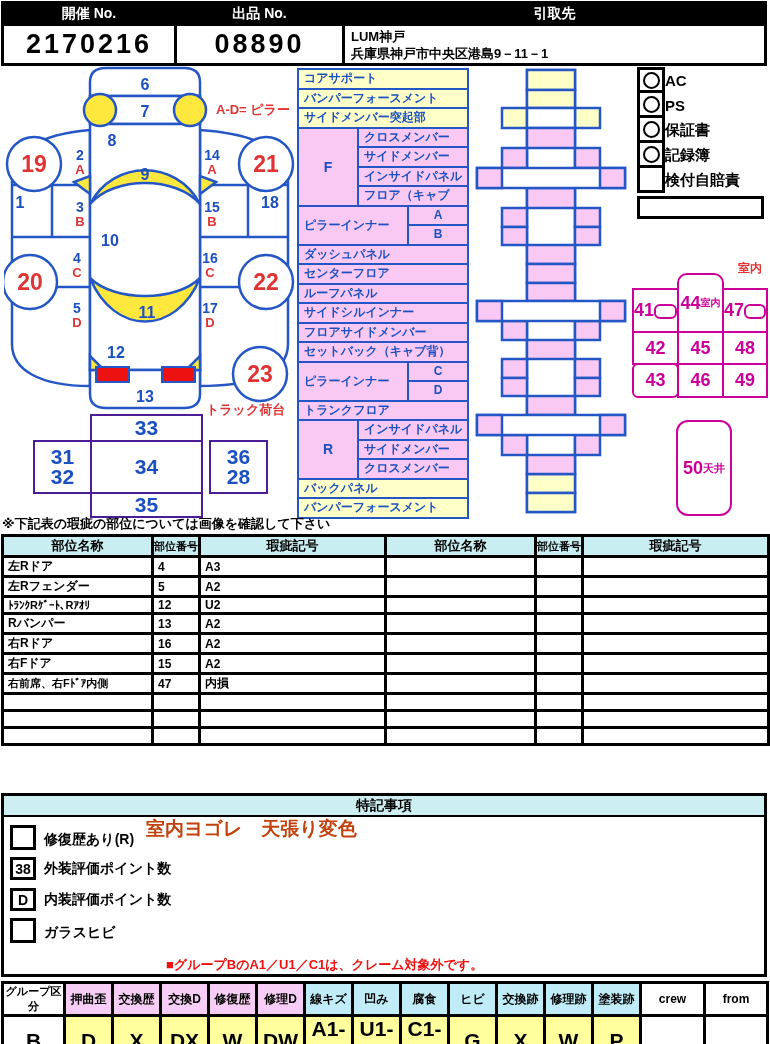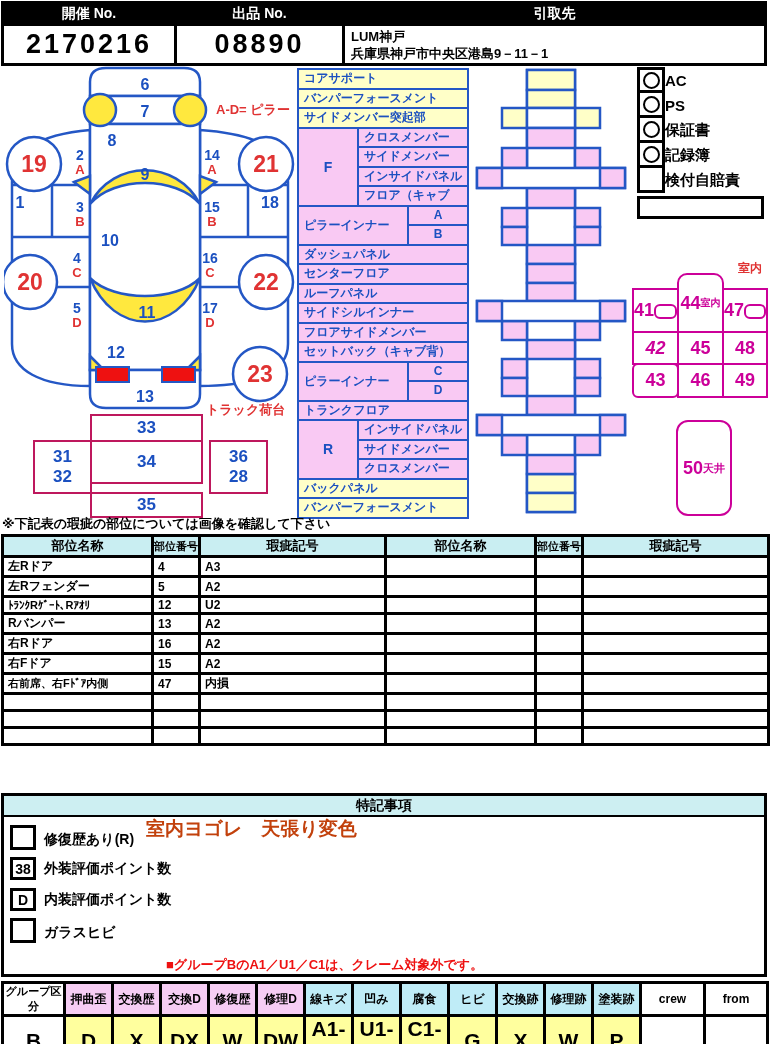--- a/index.html
+++ b/index.html
@@ -44,22 +44,22 @@
 
   
   .igcell{position:absolute;box-sizing:border-box;border:2px solid #cc0099;background:#fff;color:#cc0099;
           font-weight:bold;font-size:18px;display:flex;flex-direction:row;align-items:center;justify-content:center;}
   .ig-ico{width:30px;height:11px;border:2px solid #cc0099;border-radius:6px;margin-top:1px;}
   .ig-sub{font-size:10px;line-height:10px;}
   .ig-corner{position:absolute;left:738px;top:260px;color:#e03333;font-size:12px;font-weight:bold;}
 
   
   .truckbed-label{position:absolute;left:206px;top:401px;color:#e03333;font-size:13px;font-weight:bold;}
-  .tbcell{position:absolute;box-sizing:border-box;border:2px solid #be185d;background:#fff;color:#1b50c0;
-          font-weight:bold;font-size:17px;display:flex;flex-direction:column;align-items:center;justify-content:center;line-height:20px;}
+  .tbcell{position:absolute;box-sizing:border-box;border:2px solid #4c1d95;background:#fff;color:#1b50c0;
+          font-weight:bold;font-size:21px;display:flex;flex-direction:column;align-items:center;justify-content:center;line-height:20px;}
   .note-line{position:absolute;left:2px;top:515px;font-size:13px;font-weight:bold;color:#000;}
 
   
   table.defect{position:absolute;left:1px;top:534px;width:766px;border-collapse:collapse;table-layout:fixed;}
   table.defect td,table.defect th{border:3px solid #000;height:14px;padding:0 4px;font-size:12px;
         font-weight:bold;overflow:hidden;white-space:nowrap;text-align:left;}
   table.defect th{background:#c9eef2;text-align:center;font-size:13px;padding:0;}
   table.defect th.small{font-size:11px;}
 
   
@@ -196,21 +196,21 @@
       <text x="262" y="226">22</text>
       <text x="256" y="318">23</text>
     </g>
     <text x="212" y="50" fill="#e03333" font-size="13" font-weight="bold">A-D= ピラー</text>
   </svg>
 
   <div class="truckbed-label">トラック荷台</div>
   <div class="tbcell" style="left:90px;top:414px;width:113px;height:28px;">
     <span>33</span>
     </div>
-  <div class="tbcell" style="left:90px;top:440px;width:113px;height:44px;">
+  <div class="tbcell" style="left:90px;top:440px;width:113px;height:54px;">
     <span>34</span>
     </div>
   <div class="tbcell" style="left:90px;top:492px;width:113px;height:26px;">
     <span>35</span>
     </div>
   <div class="tbcell" style="left:33px;top:440px;width:59px;height:54px;">
     <span>31</span>
     <span>32</span>
     </div>
   <div class="tbcell" style="left:201px;top:440px;width:59px;height:54px;margin-left:8px;">
@@ -347,21 +347,21 @@
 
   <div class="ig-corner">室内</div>
   <div class="igcell" style="left:632px;top:288px;width:47px;height:45px;">
     <span>41</span>
     <div class="ig-ico"></div>
     </div>
   <div class="igcell" style="left:722px;top:288px;width:46px;height:45px;">
     <span>47</span>
     <div class="ig-ico"></div>
     </div>
-  <div class="igcell" style="left:632px;top:331px;width:47px;height:34px;font-style:italic;">
+  <div class="igcell" style="left:632px;top:331px;width:47px;height:34px;">
     <span>42</span>
     </div>
   <div class="igcell" style="left:677px;top:331px;width:47px;height:34px;">
     <span>45</span>
     </div>
   <div class="igcell" style="left:722px;top:331px;width:46px;height:34px;">
     <span>48</span>
     </div>
   <div class="igcell" style="left:632px;top:363px;width:47px;height:35px;border-radius:6px;">
     <span>43</span>

